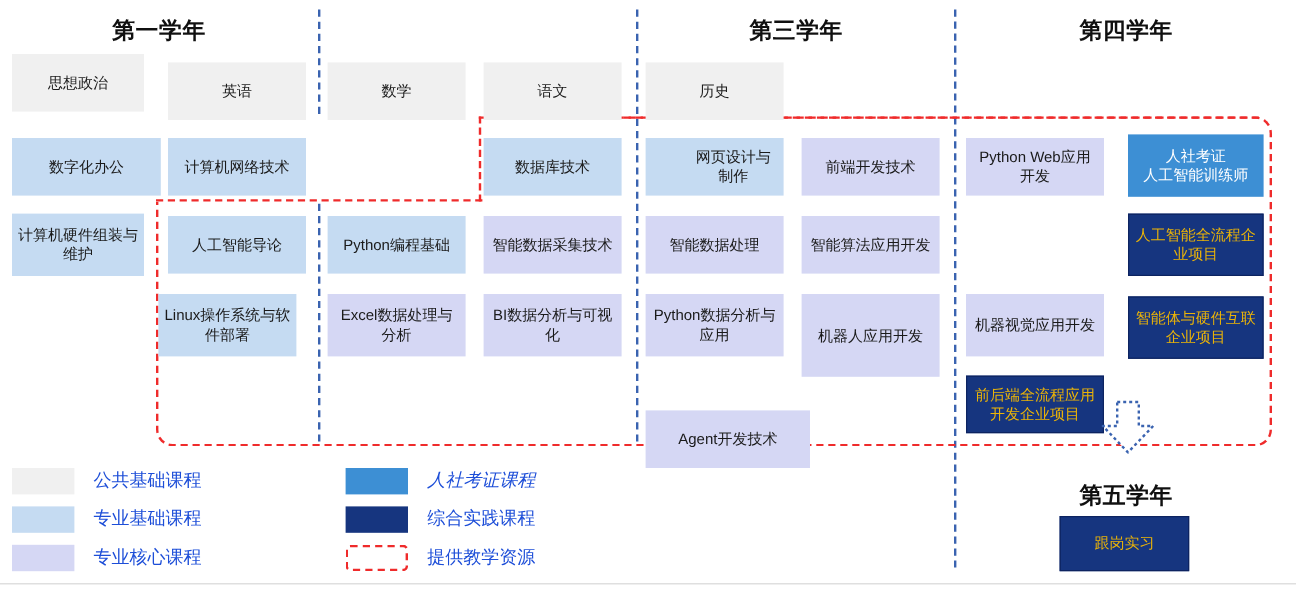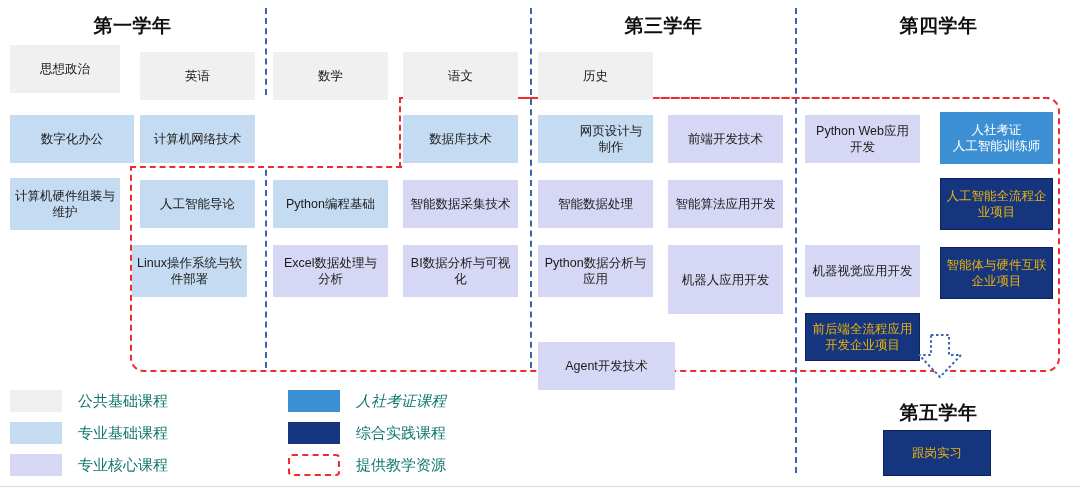--- a/index.html
+++ b/index.html
@@ -69,21 +69,21 @@
     width: 52px; height: 22px;
   }
   .legend-swatch.dashed {
     background: #ffffff;
     border: 2px dashed #ef2b2b;
     border-radius: 4px;
   }
   .legend-label {
     position: absolute;
     font-size: 15px;
-    color: #0f766e;
+    color: #1d4ed8;
     white-space: nowrap;
     line-height: 22px;
   }
 
   
   #bottom-rule {
     position: absolute;
     left: 0; bottom: 6px; width: 1080px; height: 1px;
     background: #d8d8d8;
   }

